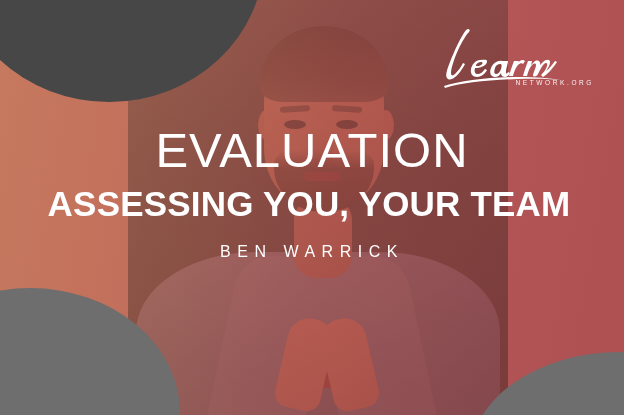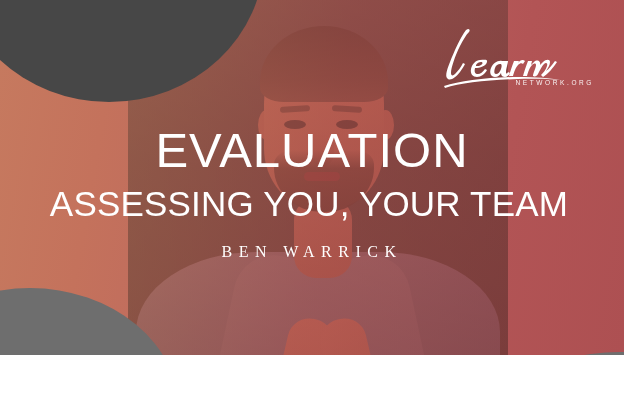--- a/index.html
+++ b/index.html
@@ -7,21 +7,21 @@
     padding: 0;
     background: #ffffff;
   }
   body {
     font-family: "Liberation Sans", sans-serif;
   }
 
   #slide {
     position: relative;
     width: 624px;
-    height: 355px;
+    height: 415px;
     overflow: hidden;
     background: #0f766e;
   }
 
   
   .bg-gradient {
     position: absolute;
     inset: 0;
     background: linear-gradient(100deg,
                 #c67a5f 0%,
@@ -272,32 +272,32 @@
     font-size: 49px;
     line-height: 1.0;
     font-weight: 300;
     letter-spacing: 1.0px;
     margin: 0;
     font-family: "Liberation Sans", sans-serif;
   }
   .title-sub {
     font-size: 35px;
     line-height: 1.08;
-    font-weight: normal;
+    font-weight: bold;
     letter-spacing: 0.2px;
     margin: 10px 6px 0 0;
     font-family: "Liberation Sans", sans-serif;
   }
   .title-sub span { display: block; }
   .speaker {
     font-size: 16px;
     font-weight: 300;
     letter-spacing: 6.5px;
     margin: 20px 12px 0 0;
-    font-family: Liberation Serif, serif;
+    font-family: Liberation Sans, sans-serif;
     padding-left: 12px;
   }
 </style>
 </head>
 <body>
 
 <div id="slide">
 
   <div class="bg-gradient"></div>
 

